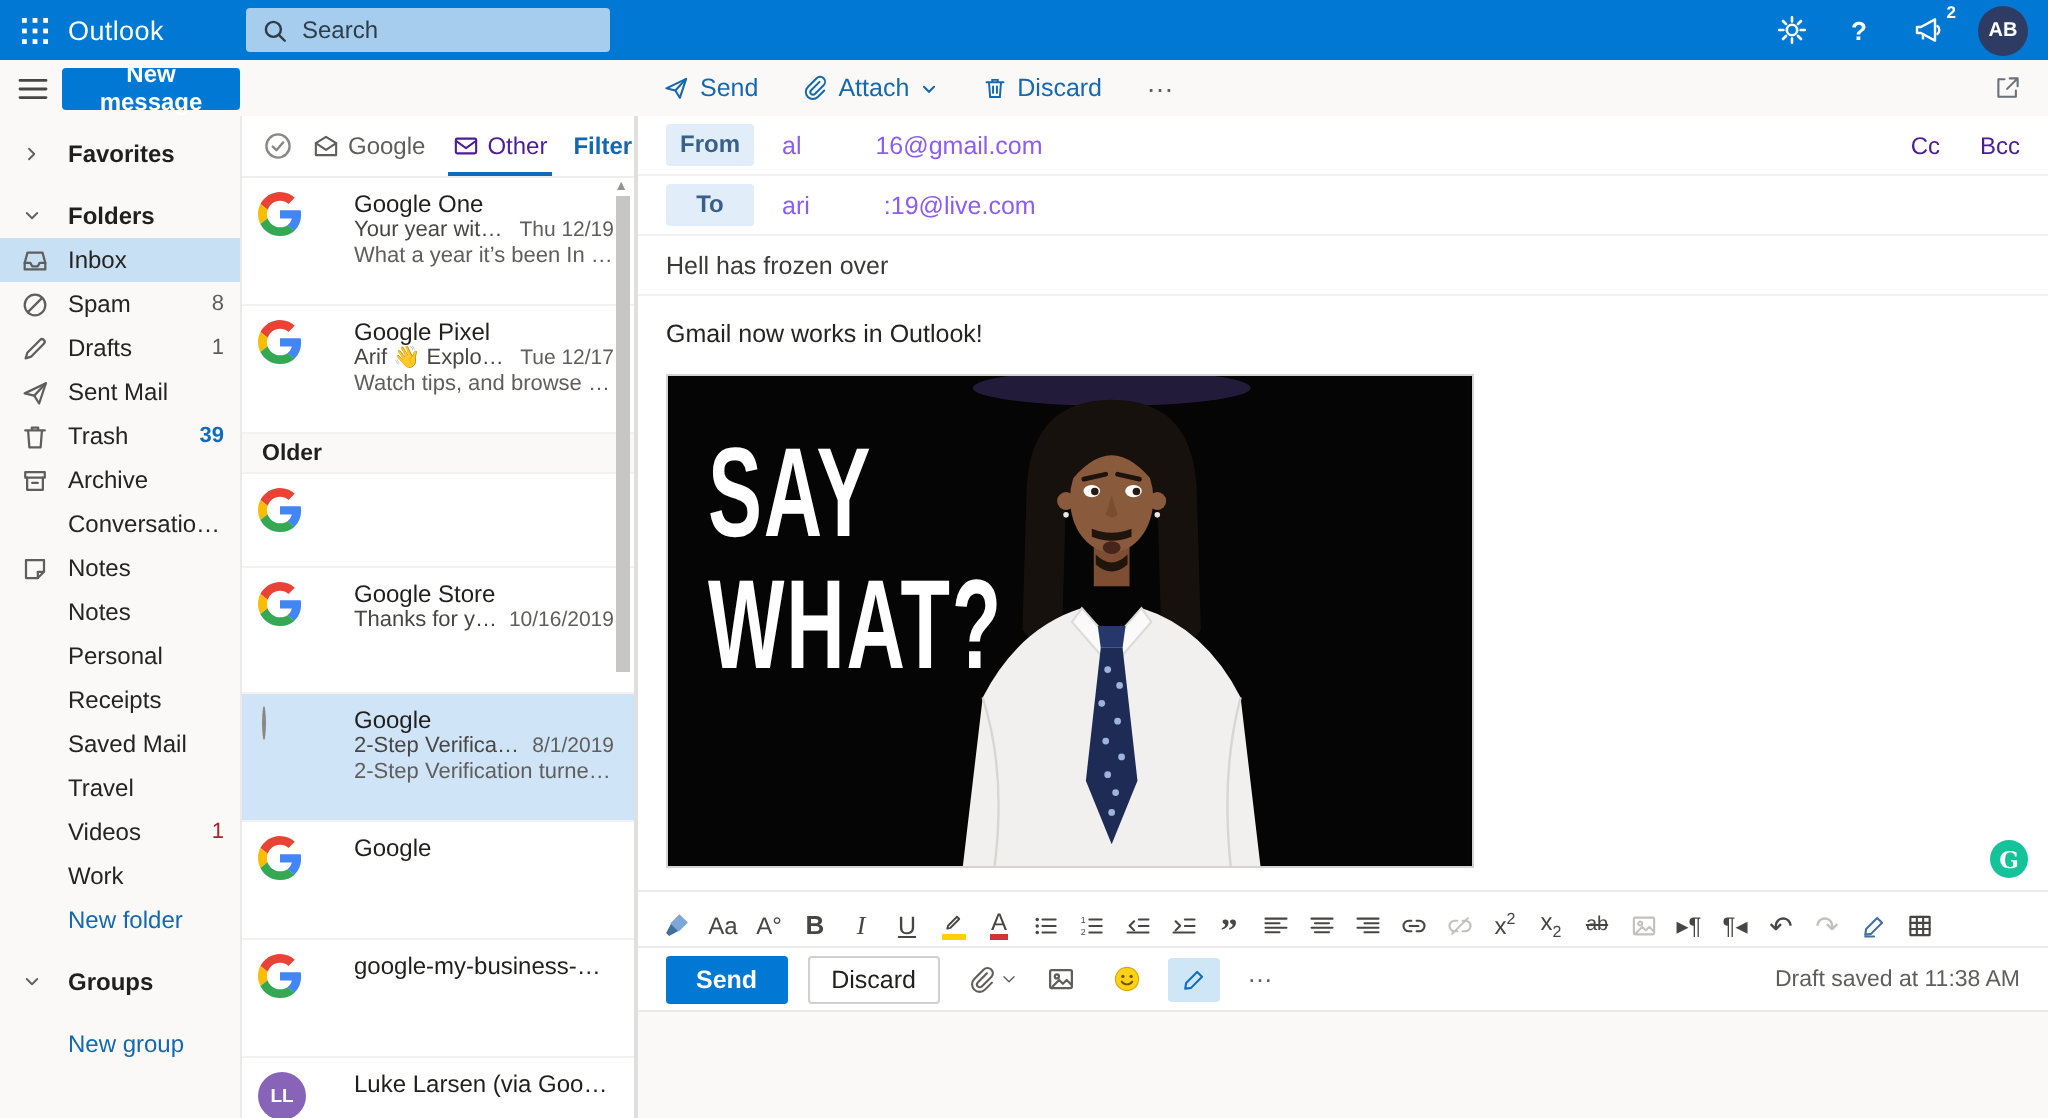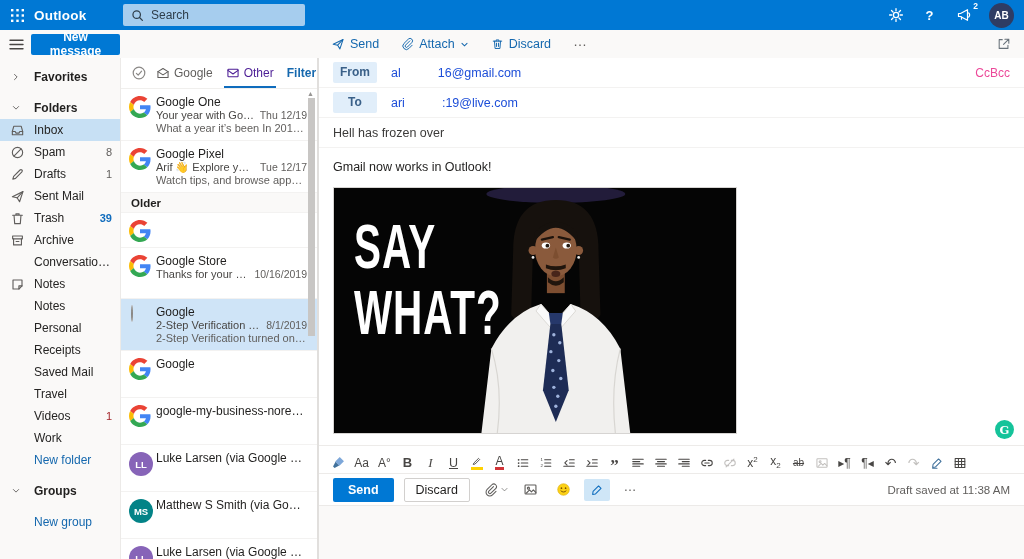--- a/index.html
+++ b/index.html
@@ -1,21 +1,21 @@
 <!DOCTYPE html>
 <html><head>
 <meta charset="utf-8">
 <style>
   html,body{margin:0;padding:0;background:#fff}
   .app{position:relative;width:1024px;height:559px;background:#faf9f8;font-family:"Liberation Sans","DejaVu Sans",sans-serif;overflow:hidden;font-size:13px;color:#201f1e;-webkit-font-smoothing:antialiased}
   svg{display:block}
   
   .topbar{height:30px;background:#0078d4;display:flex;align-items:center;position:relative;color:#fff}
   .waffle{width:34px;height:30px;display:flex;align-items:center;justify-content:center;cursor:pointer}
-  .brand{font-weight:700;font-size:13.5px;letter-spacing:.2px;cursor:pointer}
+  .brand{font-weight:400;font-size:13.5px;letter-spacing:.2px;cursor:pointer}
   .search{position:absolute;left:123px;top:4px;width:182px;height:22px;background:#a6cdee;border-radius:2px;display:flex;align-items:center;gap:7px;padding:0 8px;color:#2e3d4a;font-size:12px;box-sizing:border-box;cursor:text}
   .top-right{margin-left:auto;display:flex;align-items:center;gap:17px;padding-right:10px}
   .tr-ic{position:relative;display:flex;align-items:center;justify-content:center;width:17px;height:18px;color:#fff;cursor:pointer;font-size:13px;font-weight:700}
   .badge{position:absolute;top:-5px;right:-6px;font-size:8.5px;font-weight:700}
   .avatar{width:25px;height:25px;border-radius:50%;background:#2e3c64;color:#fff;font-size:10px;font-weight:700;display:flex;align-items:center;justify-content:center;cursor:pointer}
   
   .cmdbar{height:28px;display:flex;align-items:stretch;background:#faf9f8}
   .cmd-left{width:120px;flex:none;display:flex;align-items:center}
   .burger{margin-left:9px;color:#484644;display:flex;cursor:pointer}
   .newmsg{margin-left:7px;background:#0078d4;color:#fff;border:none;border-radius:2px;font-weight:600;font-size:12px;padding:0 9px;height:21px;display:flex;align-items:center;cursor:pointer;font-family:inherit}
@@ -39,43 +39,43 @@
   .sb-ct.blue{color:#0f6cbd;font-weight:700}
   .sb-ct.red{color:#a4262c}
   
   .msglist{width:198px;flex:none;background:#fff;border-left:1px solid #eceae8;border-right:1px solid #e1dfdd;position:relative;box-sizing:border-box;overflow:hidden}
   .tabrow{height:30px;display:flex;align-items:center;padding:0 8px 0 10px;border-bottom:1px solid #f0efed}
   .selall{color:#8a8886;display:flex;margin-right:9px;cursor:pointer}
   .tab{display:flex;align-items:center;gap:4px;font-size:12px;color:#605e5c;margin-right:13px;height:30px;position:relative;cursor:pointer}
   .tab.active{color:#4c1d95;font-weight:400}
   .tab.active::after{content:"";position:absolute;left:-2px;right:-2px;bottom:0;height:2px;background:#0f6cbd}
   .filter{margin-left:auto;color:#1568ae;font-size:12px;display:flex;align-items:center;gap:3px;font-weight:600;cursor:pointer}
-  .msg{display:flex;gap:3px;padding:6px 10px 5px 8px;border-bottom:1px solid #f3f2f1;cursor:pointer}
+  .msg{display:flex;gap:24px;padding:6px 10px 17px 8px;border-bottom:1px solid #f3f2f1;cursor:pointer}
   .msg.sel{background:#cfe4f7}
   .msg .av{flex:none;width:24px;padding-top:1px}
   .in-av{width:24px;height:24px;border-radius:50%;color:#fff;font-size:9.5px;font-weight:700;display:flex;align-items:center;justify-content:center}
   .radio{width:17px;height:17px;border-radius:50%;border:1.5px solid #8a8886;background:#fff;margin:2px;box-sizing:border-box}
   .mc{flex:1;min-width:0}
   .m-name{font-size:12px;line-height:14px;color:#201f1e;white-space:nowrap;overflow:hidden;text-overflow:ellipsis}
   .m-sub{display:flex;font-size:11px;line-height:13px;color:#484644}
   .m-sub .s{flex:1;min-width:0;white-space:nowrap;overflow:hidden;text-overflow:ellipsis}
   .m-date{flex:none;margin-left:5px;color:#605e5c;font-size:10.5px}
   .m-prev{font-size:11px;line-height:13px;color:#605e5c;white-space:nowrap;overflow:hidden;text-overflow:ellipsis}
   .msg.tall .mc{padding-bottom:21px}
   .msg.padb .mc{padding-bottom:12px}
   .older{padding:4px 10px 3px;font-weight:700;font-size:11.5px;color:#201f1e;background:#faf9f8;border-bottom:1px solid #f3f2f1}
   .list-up{position:absolute;right:3px;top:32px;color:#979593;font-size:7px;line-height:7px}
   .list-thumb{position:absolute;right:2px;top:40px;width:7px;height:238px;background:#c8c6c4;cursor:pointer}
   
   .compose{flex:1;display:flex;flex-direction:column;background:#fff;border-left:1px solid #e1dfdd;min-width:0}
   .frow{height:29px;display:flex;align-items:center;padding:0 14px;border-bottom:1px solid #f3f2f1;flex:none}
   .chip{background:#e1eefa;color:#3a6088;font-weight:600;font-size:12px;height:21px;line-height:21px;width:44px;text-align:center;border-radius:2px;flex:none;cursor:pointer}
-  .fparts{display:flex;margin-left:14px;font-size:12.5px;color:#1d4ed8}
+  .fparts{display:flex;margin-left:14px;font-size:12.5px;color:#8b5cf6}
   .gapsp{width:37px}
-  .ccbcc{margin-left:auto;display:flex;gap:0;color:#ec4899;font-size:12px}
+  .ccbcc{margin-left:auto;display:flex;gap:20px;color:#4c1d95;font-size:12px}
   .ccbcc span{cursor:pointer}
   .subject{height:29px;display:flex;align-items:center;padding:0 14px;font-size:12.5px;color:#3b3a39;border-bottom:1px solid #f3f2f1;flex:none;cursor:text}
   .bodyarea{height:297px;flex:none;position:relative;padding:12px 14px;box-sizing:border-box;cursor:text}
   .bodytext{font-size:12.5px;color:#252423}
   .meme{margin-top:13px;width:404px;height:247px;position:relative;border:1px solid #d6d4d2;box-sizing:border-box;background:#000;overflow:hidden}
   .meme svg{position:absolute;left:0;top:0}
   .meme-t{position:absolute;left:20px;color:#fff;font-weight:700;letter-spacing:1px;font-size:46px;line-height:46px;transform:scale(.88,1.38);transform-origin:top left;white-space:nowrap}
   .meme-t1{top:26px}.meme-t2{top:92px}
   .grammarly{position:absolute;right:10px;bottom:6px;width:19px;height:19px;border-radius:50%;background:#15c39a;color:#fff;display:flex;align-items:center;justify-content:center;font-size:11.5px;font-weight:700;font-family:"DejaVu Serif",serif;cursor:pointer}
   

